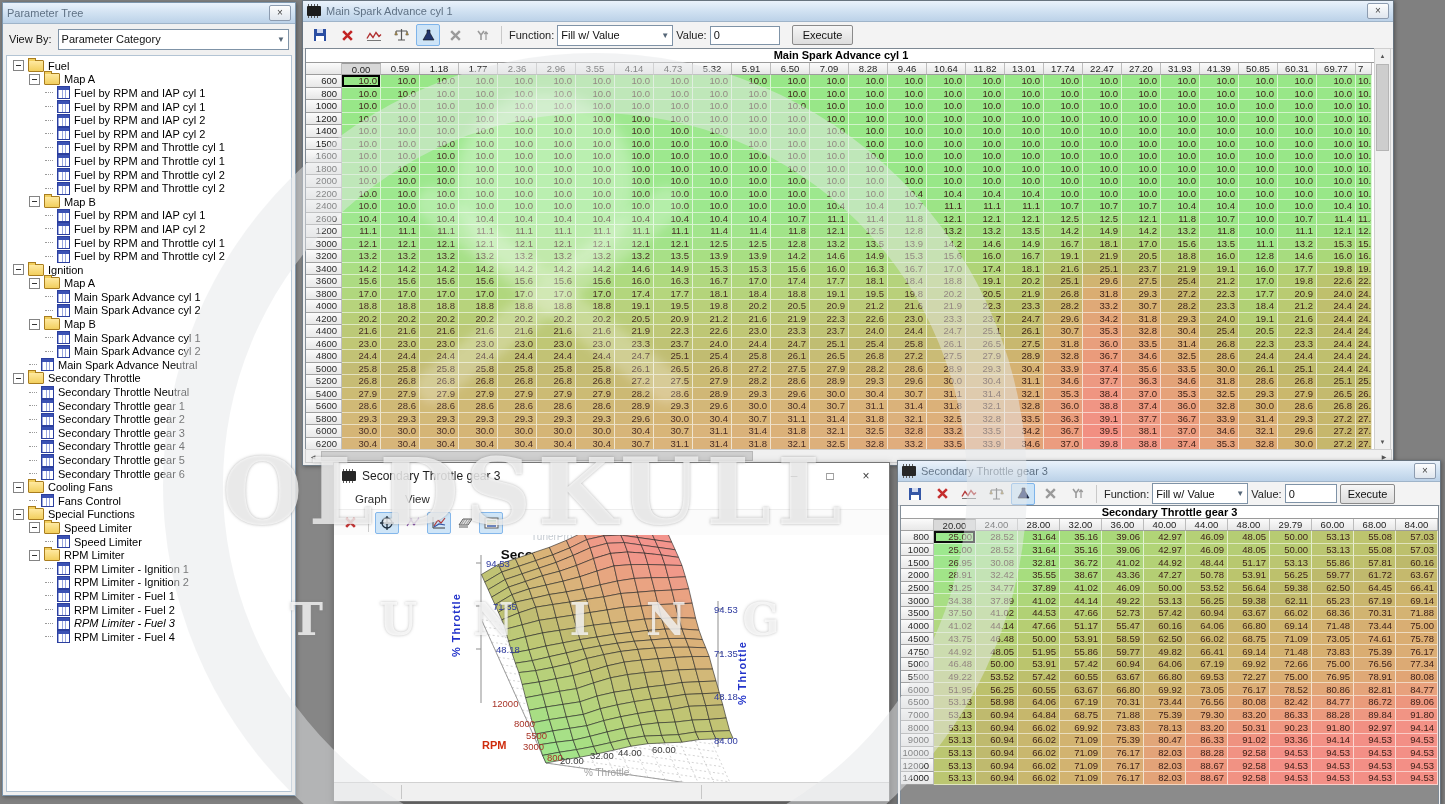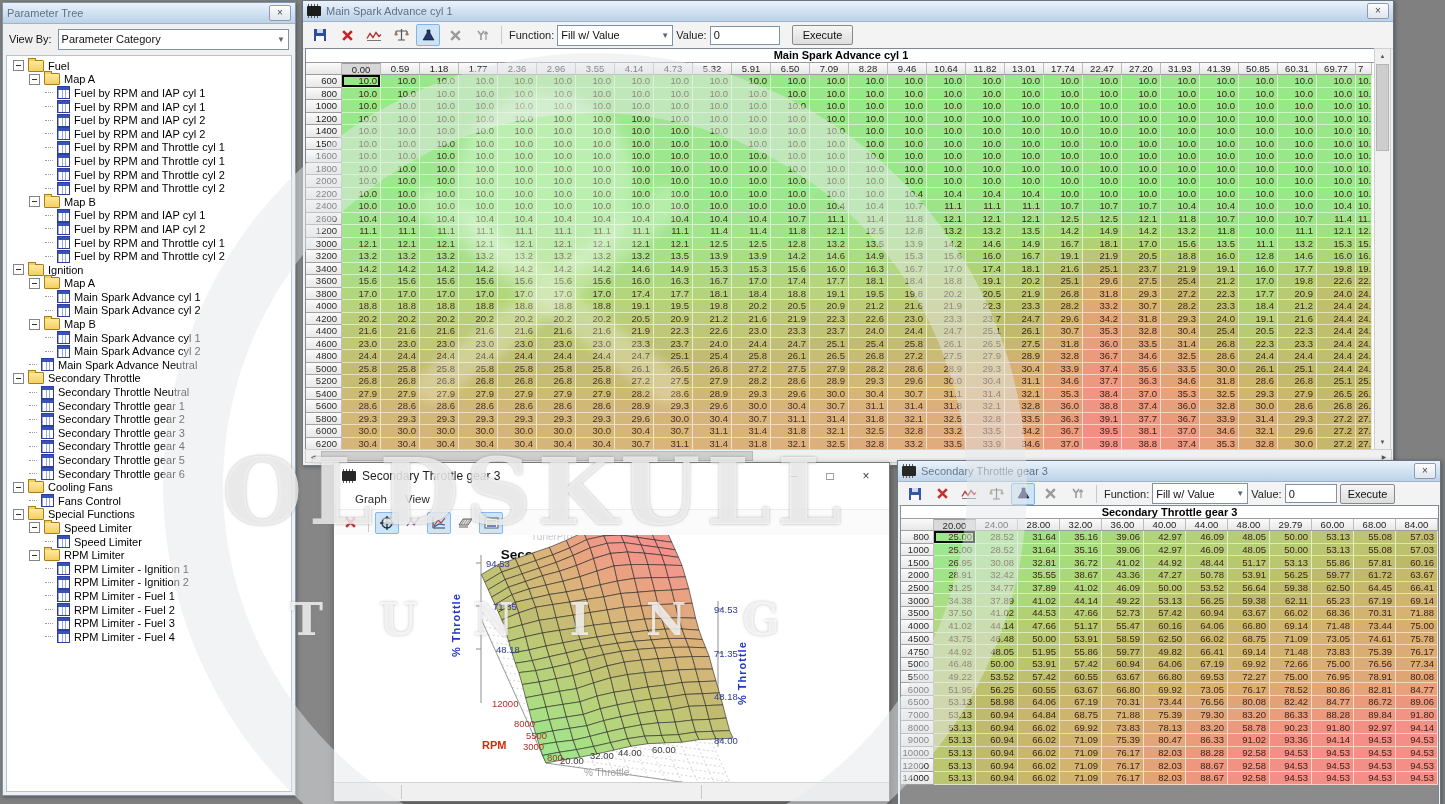--- a/index.html
+++ b/index.html
@@ -330,21 +330,21 @@
         <div class="titem" style="padding-left: 36px;">
           <span class="stub"></span>
           <span class="gicon"></span>
           <span>RPM Limiter - Fuel 1</span>
         </div>
         <div class="titem" style="padding-left: 36px;">
           <span class="stub"></span>
           <span class="gicon"></span>
           <span>RPM Limiter - Fuel 2</span>
         </div>
-        <div class="titem" style="padding-left: 36px;">
+        <div class="titem" style="padding-left: 36px; font-style: italic;">
           <span class="stub"></span>
           <span class="gicon"></span>
           <span>RPM Limiter - Fuel 3</span>
         </div>
         <div class="titem" style="padding-left: 36px;">
           <span class="stub"></span>
           <span class="gicon"></span>
           <span>RPM Limiter - Fuel 4</span>
         </div>
       </div>
@@ -1998,21 +1998,21 @@
         </div>
         <div class="hrow">
           <span class="rhead" style="width: 33px; height: 12.7px;">8000</span>
           <span class="hcell" style="width: 42px; height: 12.7px; background: rgb(187, 198, 113);">53.13</span>
           <span class="hcell" style="width: 42px; height: 12.7px; background: rgb(191, 186, 110);">60.94</span>
           <span class="hcell" style="width: 42px; height: 12.7px; background: rgb(201, 183, 110);">66.02</span>
           <span class="hcell" style="width: 42px; height: 12.7px; background: rgb(209, 182, 113);">69.92</span>
           <span class="hcell" style="width: 42px; height: 12.7px; background: rgb(215, 175, 112);">73.83</span>
           <span class="hcell" style="width: 42px; height: 12.7px; background: rgb(221, 168, 115);">78.13</span>
           <span class="hcell" style="width: 42px; height: 12.7px; background: rgb(230, 162, 122);">83.20</span>
-          <span class="hcell" style="width: 42px; height: 12.7px; background: rgb(236, 154, 126);">58.78</span>
+          <span class="hcell" style="width: 42px; height: 12.7px; background: rgb(236, 154, 126);">50.31</span>
           <span class="hcell" style="width: 42px; height: 12.7px; background: rgb(239, 151, 129);">90.23</span>
           <span class="hcell" style="width: 42px; height: 12.7px; background: rgb(241, 148, 132);">91.80</span>
           <span class="hcell" style="width: 42px; height: 12.7px; background: rgb(241, 144, 131);">92.97</span>
           <span class="hcell" style="width: 42px; height: 12.7px; background: rgb(243, 145, 134);">94.14</span>
         </div>
         <div class="hrow">
           <span class="rhead" style="width: 33px; height: 12.7px;">9000</span>
           <span class="hcell" style="width: 42px; height: 12.7px; background: rgb(187, 198, 113);">53.13</span>
           <span class="hcell" style="width: 42px; height: 12.7px; background: rgb(191, 186, 110);">60.94</span>
           <span class="hcell" style="width: 42px; height: 12.7px; background: rgb(201, 183, 110);">66.02</span>

